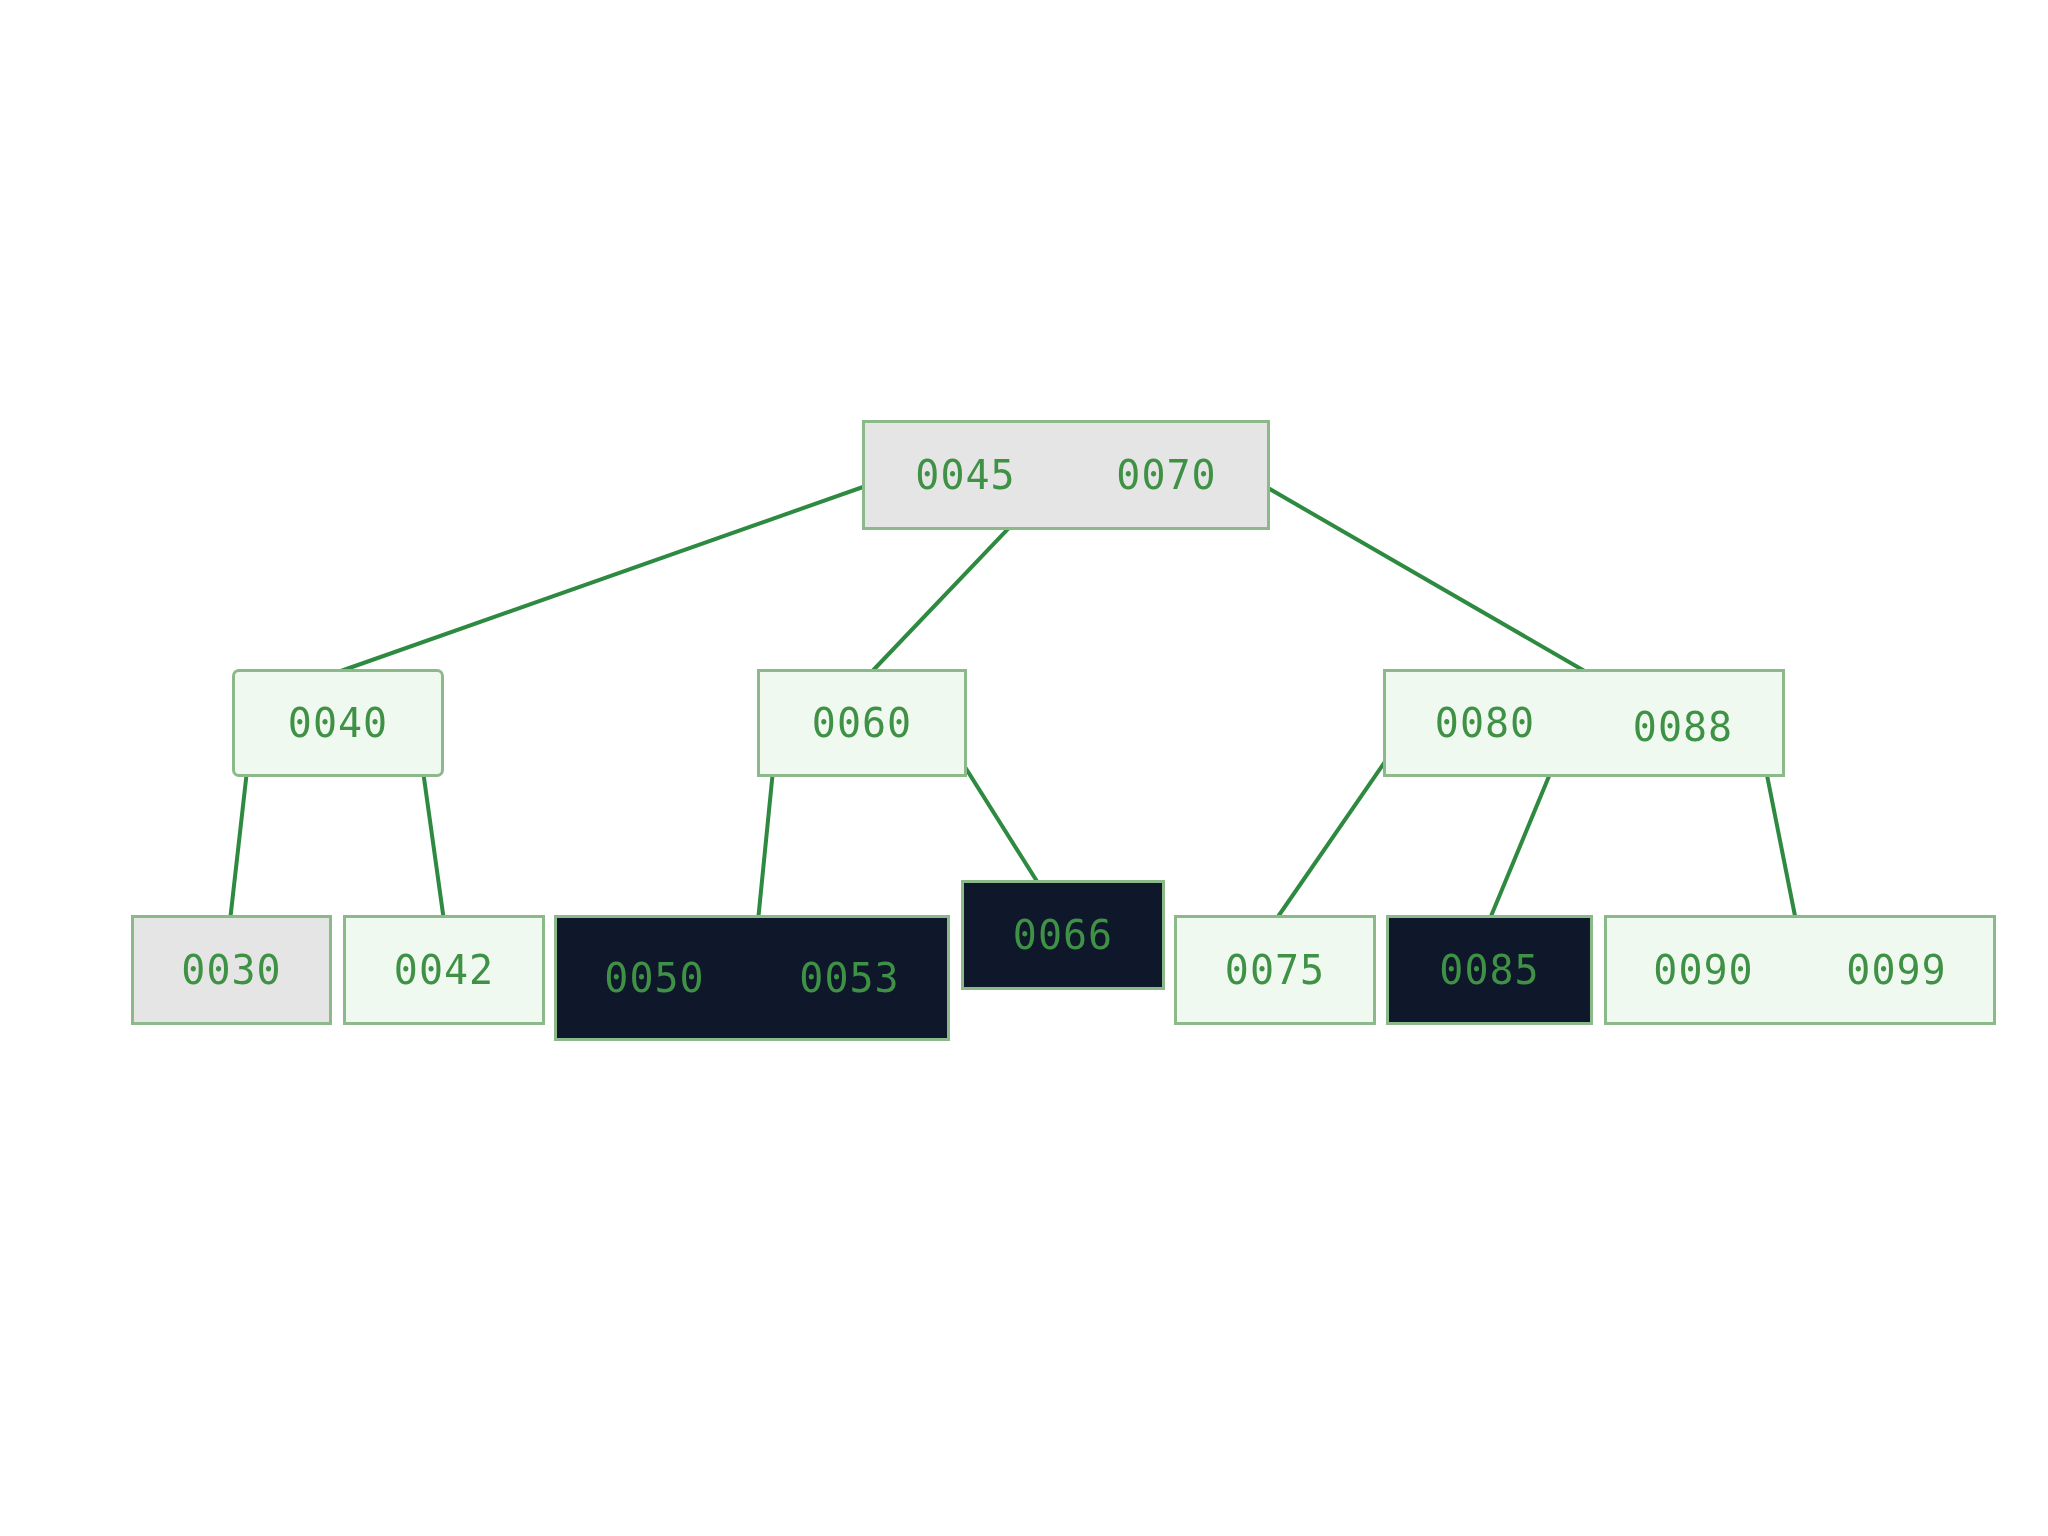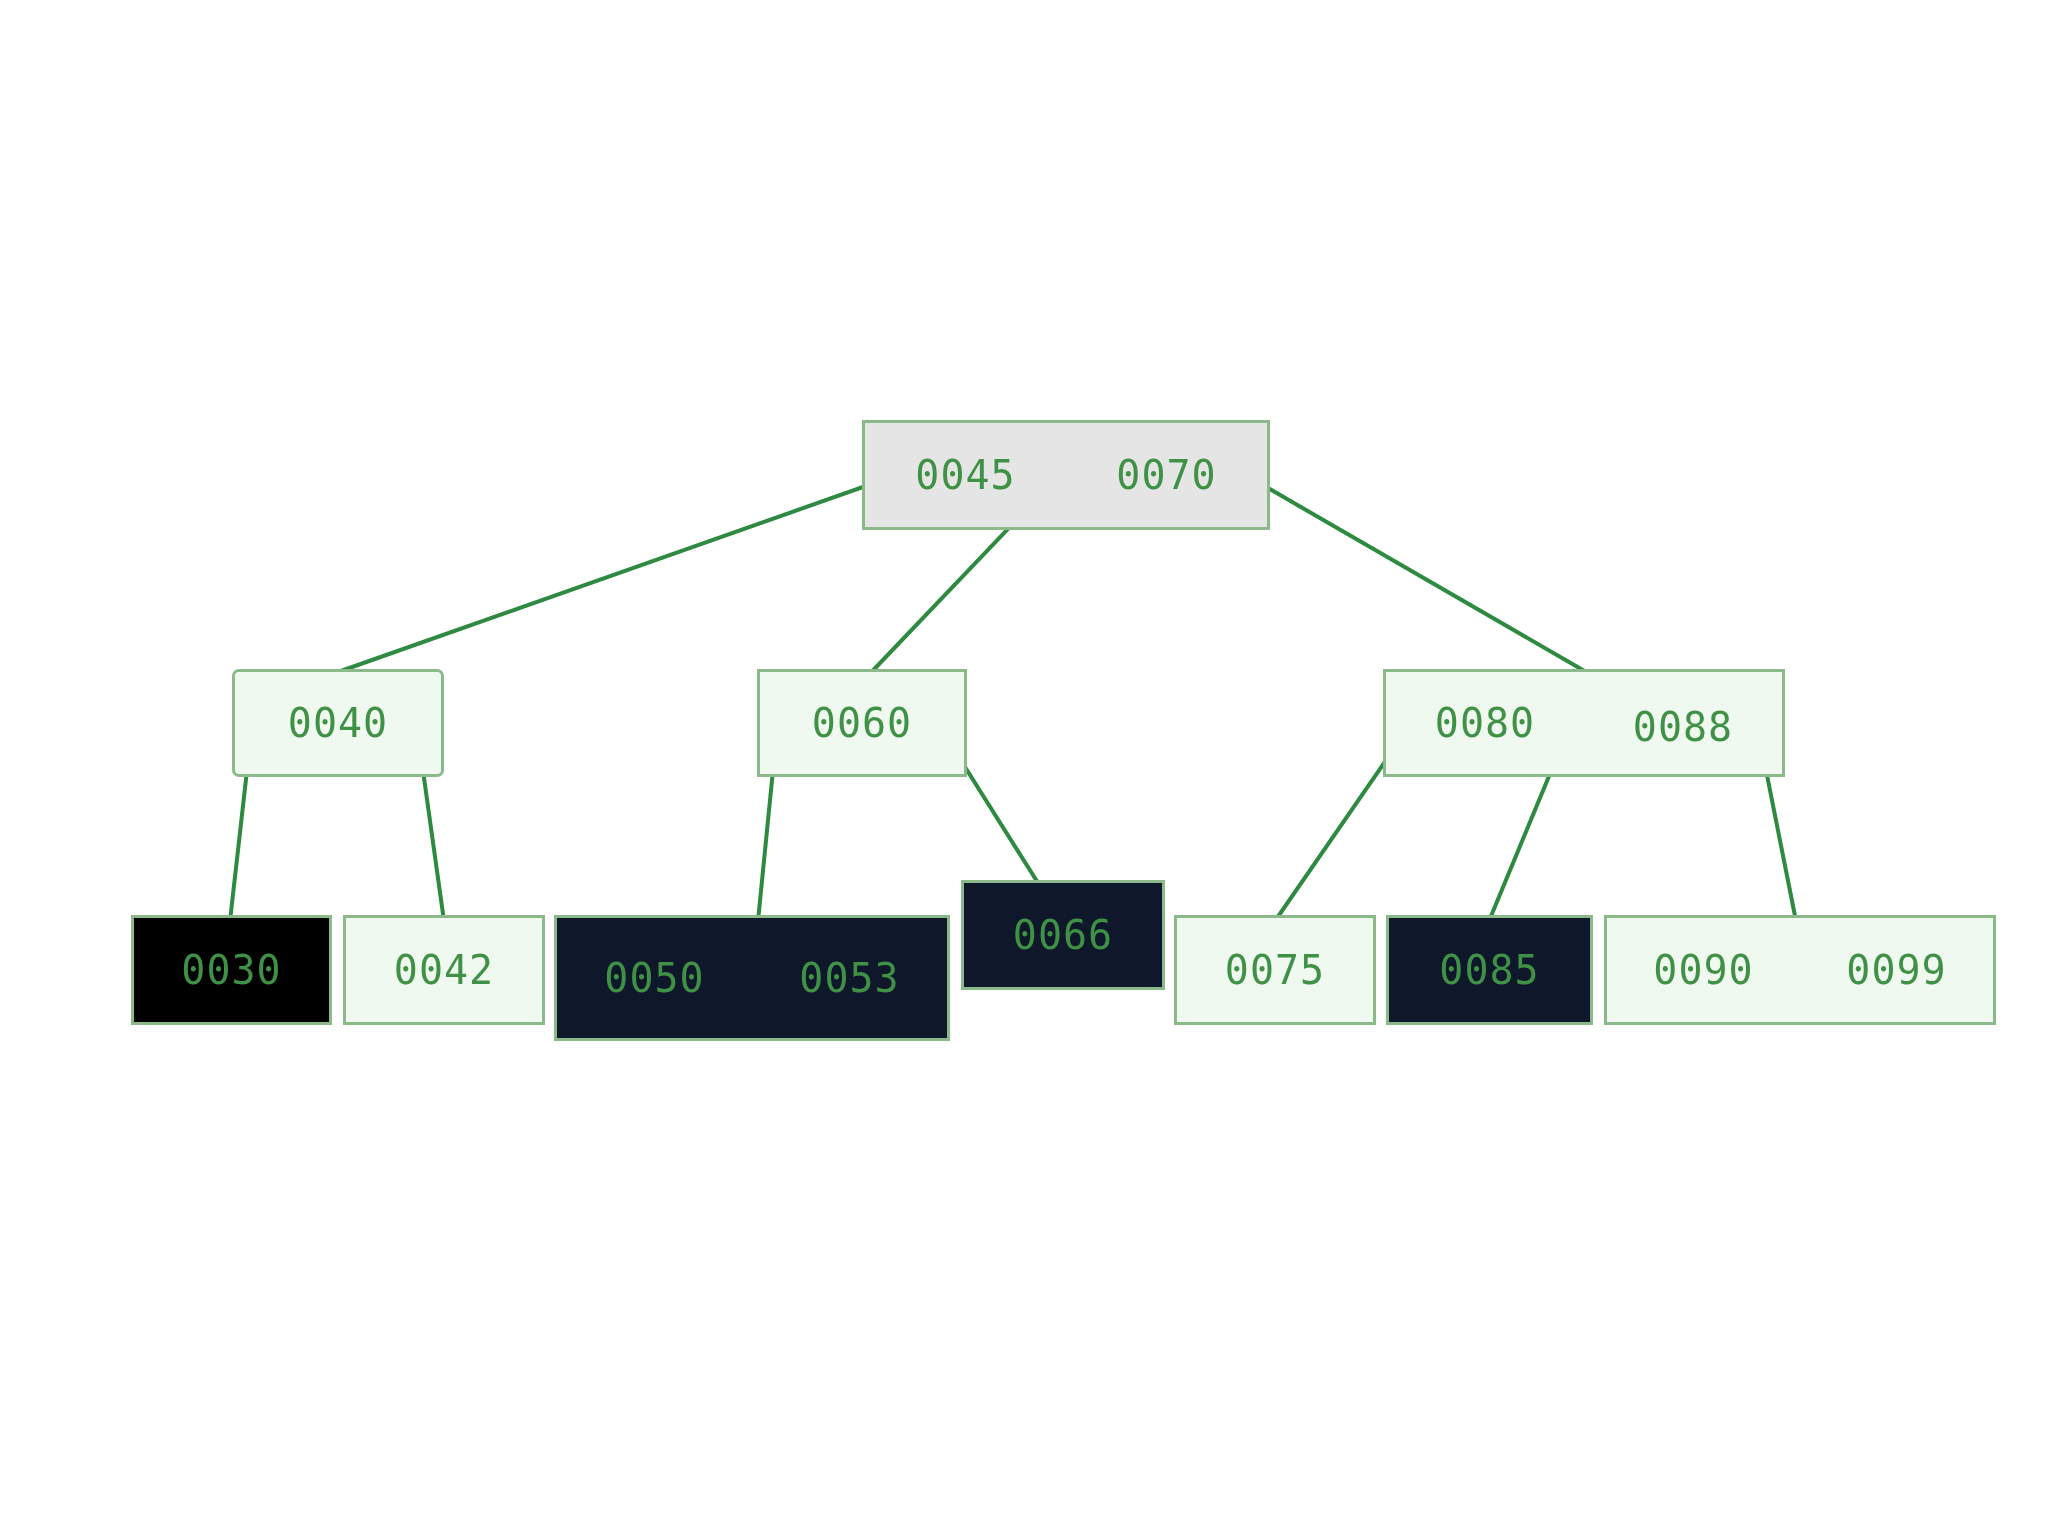--- a/index.html
+++ b/index.html
@@ -100,21 +100,21 @@
         <div class="node one-key" style="left: 232px; top: 669px; width: 212px; height: 108px; background: rgb(240, 249, 239); border-color: rgb(140, 185, 138); border-radius: 7px;">
           <span class="key" style="color: rgb(63, 145, 70);">0040</span>
         </div>
         <div class="node one-key" style="left: 757px; top: 669px; width: 210px; height: 108px; background: rgb(240, 249, 239); border-color: rgb(140, 185, 138);">
           <span class="key" style="color: rgb(63, 145, 70);">0060</span>
         </div>
         <div class="node" style="left: 1383px; top: 669px; width: 402px; height: 108px; background: rgb(240, 249, 239); border-color: rgb(140, 185, 138);">
           <span class="key" style="color: rgb(63, 145, 70);">0080</span>
           <span class="key" style="color: rgb(63, 145, 70); margin-top: 8px;">0088</span>
         </div>
-        <div class="node one-key" style="left: 131px; top: 915px; width: 201px; height: 110px; background: #000000; border-color: rgb(140, 185, 138);">
+        <div class="node one-key" style="left: 131px; top: 915px; width: 201px; height: 110px; background: #e5e5e5; border-color: rgb(140, 185, 138);">
           <span class="key" style="color: rgb(63, 145, 70);">0030</span>
         </div>
         <div class="node one-key" style="left: 343px; top: 915px; width: 202px; height: 110px; background: rgb(240, 249, 239); border-color: rgb(140, 185, 138);">
           <span class="key" style="color: rgb(63, 145, 70);">0042</span>
         </div>
         <div class="node" style="left: 554px; top: 915px; width: 396px; height: 126px; background: #0f172a; border-color: rgb(140, 185, 138);">
           <span class="key" style="color: rgb(63, 145, 70);">0050</span>
           <span class="key" style="color: rgb(63, 145, 70);">0053</span>
         </div>
         <div class="node one-key" style="left: 961px; top: 880px; width: 204px; height: 110px; background: #0f172a; border-color: rgb(140, 185, 138);">

